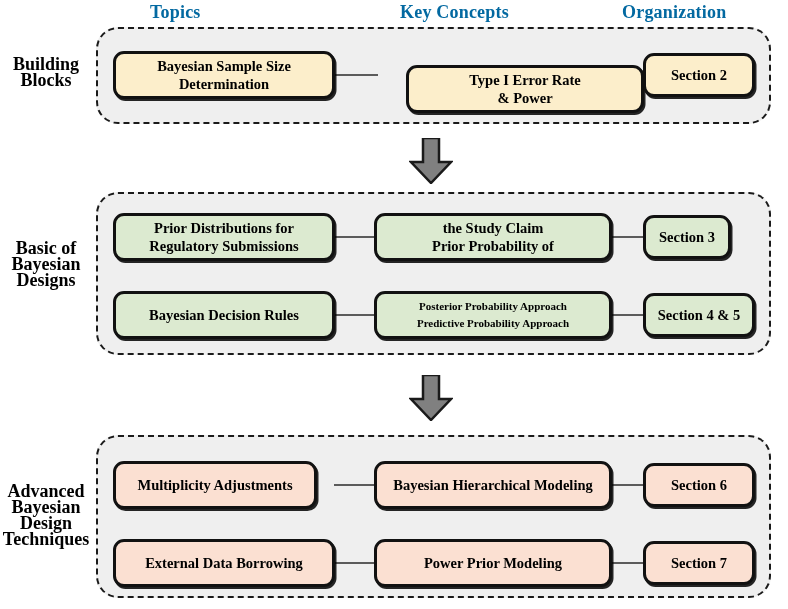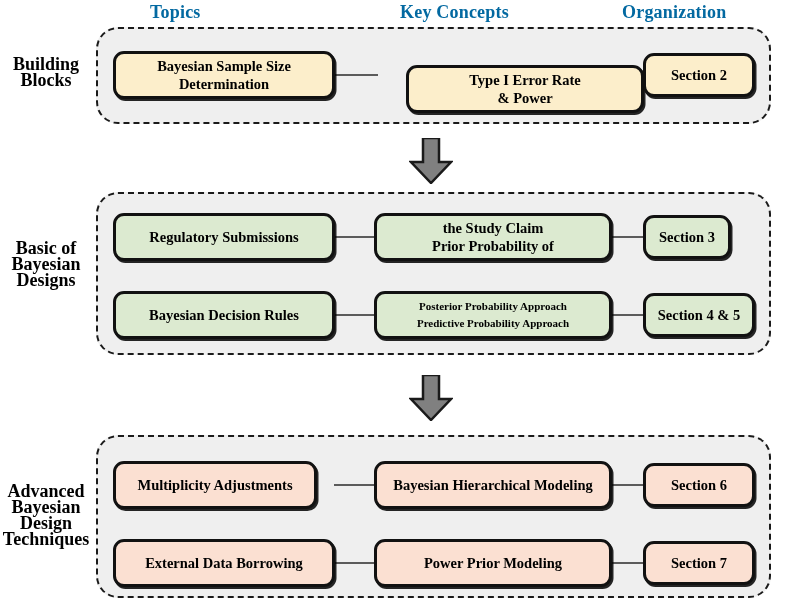--- a/index.html
+++ b/index.html
@@ -137,20 +137,21 @@
 
   <div class="stage" style="left:96px; top:192px; width:675px; height:163px;"></div>
 
   <div class="connector" style="left:334px; top:236px; width:44px;"></div>
   <div class="connector" style="left:609px; top:236px; width:37px;"></div>
   <div class="connector" style="left:334px; top:314px; width:44px;"></div>
   <div class="connector" style="left:609px; top:314px; width:37px;"></div>
 
   <div class="node green" style="left:113px; top:213px; width:222px; height:48px;">
     <span>
+      <span>Prior Distributions for</span>
       <span>Regulatory Submissions</span>
     </span>
   </div>
 
   <div class="node green" style="left:374px; top:213px; width:238px; height:48px;">
     <span>
       <span>the Study Claim</span>
       <span>Prior Probability of</span>
     </span>
   </div>

